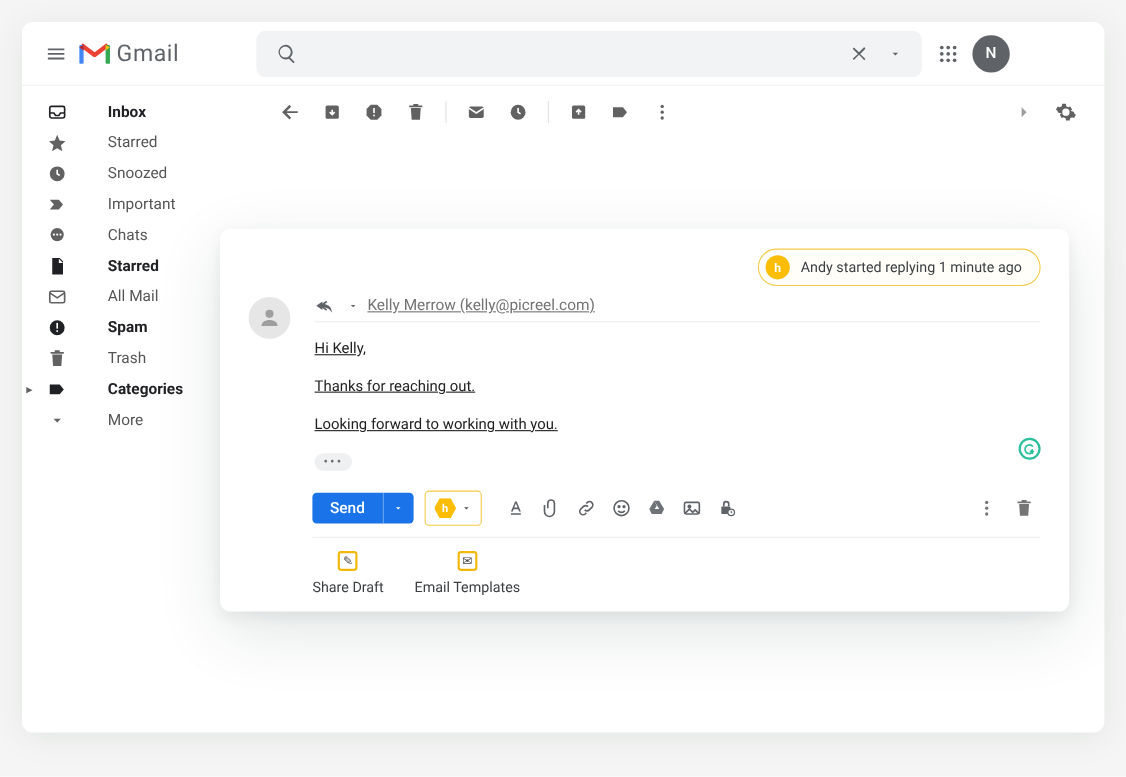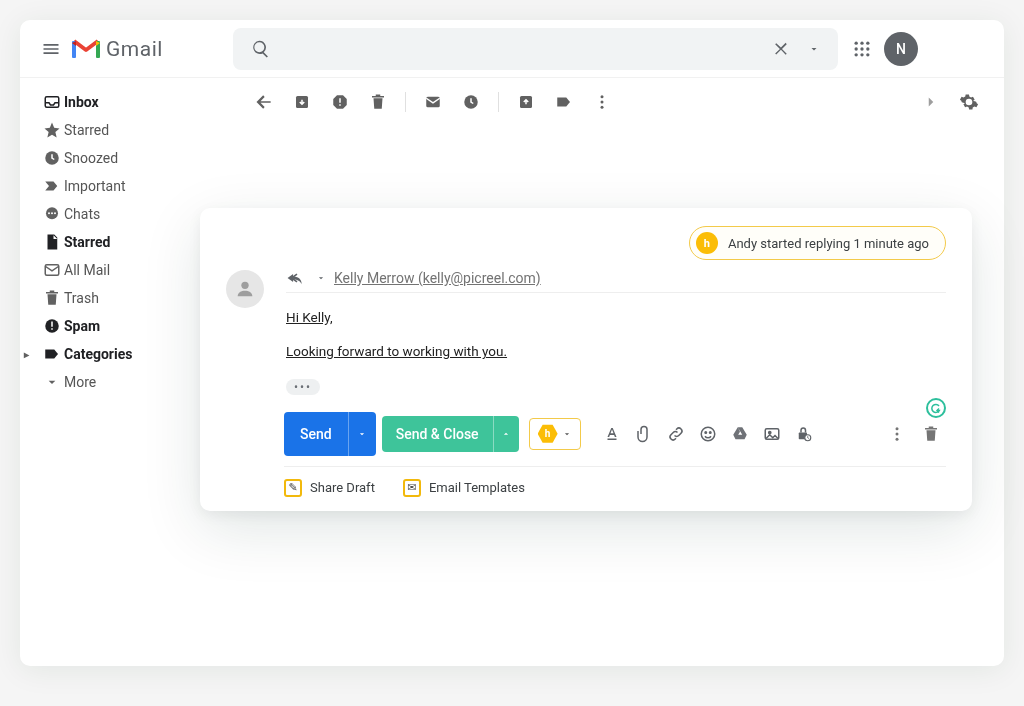--- a/index.html
+++ b/index.html
@@ -71,21 +71,21 @@
     font-size:14px;
     font-weight:500;
   }
   .compose-plus { position:relative; width:20px; height:20px; }
   .nav-list { list-style:none; }
   .nav-item {
     height: 28px;
     display:flex;
     align-items:center;
     padding-left: 22px;
-    gap: 2px;
+    gap: 36px;
     color:#555;
     cursor:pointer;
     border-radius: 0 14px 14px 0;
   }
   .nav-item .nicon { width:20px; display:flex; justify-content:center; color:#616161; }
   .nav-item.bold { font-weight:700; color:#202124; }
   .nav-item.bold .nicon { color:#202124; }
   .categories-row { position:relative; }
   .categories-row .expand-caret { position:absolute; left:4px; color:#616161; font-size:10px; }
 
@@ -168,21 +168,21 @@
   }
 
   .compose-actionbar {
     margin: 16px 26px 0 84px;
     display:flex;
     align-items:center;
     gap:6px;
   }
   .send-btn {
     display:flex; align-items:stretch; border-radius:4px; overflow:hidden;
-    background:#1a73e8; color:#fff; height:44px; cursor:pointer;
+    background:#1a73e8; color:#fff; height:28px; cursor:pointer;
   }
   .send-btn .lbl { padding:0 16px; display:flex; align-items:center; font-weight:500; }
   .send-btn .drop { width:28px; display:flex; align-items:center; justify-content:center; border-left:1px solid rgba(255,255,255,0.35); }
   .sendclose-btn {
     display:flex; align-items:stretch; border-radius:4px; overflow:hidden;
     background:#3ec49a; color:#fff; height:36px; cursor:pointer;
   }
   .sendclose-btn .lbl { padding:0 14px; display:flex; align-items:center; font-weight:500; }
   .sendclose-btn .drop { width:26px; display:flex; align-items:center; justify-content:center; border-left:1px solid rgba(255,255,255,0.4); }
 
@@ -202,21 +202,21 @@
   .trail-icons { display:flex; align-items:center; gap:4px; color:#757575; }
   .trail-icons .t { width:30px; height:30px; display:flex; align-items:center; justify-content:center; cursor:pointer; }
 
   .sharerow {
     margin: 10px 26px 0 84px;
     border-top:1px solid #eee;
     padding-top:12px;
     display:flex; gap:28px; align-items:center;
     font-size:13px; color:#3c4043;
   }
-  .sharerow .chip { display:flex; align-items:center; gap:8px; cursor:pointer; }
+  .sharerow .chip { display:flex; align-items:center; gap:8px; cursor:pointer;flex-direction:column; }
   .sq-icon { width:18px; height:18px; border:2px solid #f2b90c; border-radius:3px; display:flex; align-items:center; justify-content:center; color:#444; font-size:10px; }
   .sq-icon.mail::before { content:"✉"; font-size:11px; }
   .sq-icon.edit::before { content:"✎"; font-size:11px; }
 
   svg { display:block; }
 </style>
 </head>
 <body>
 
 <div class="app-shell">
@@ -337,37 +337,37 @@
         </li>
         <li class="nav-item">
           <span class="nicon">
             <svg width="18" height="18" viewBox="0 0 24 24" fill="none" stroke="currentColor" stroke-width="2">
                 <rect x="3" y="5" width="18" height="14" rx="2"></rect>
                 <path d="M3 7l9 6 9-6"></path>
               </svg>
           </span>
           <span>All Mail</span>
         </li>
-        <li class="nav-item">
-          <span class="nicon">
-            <svg width="18" height="18" viewBox="0 0 24 24" fill="currentColor">
-                <path d="M6 7h12l-1 14H7zM4 4h16v2H4zM9 2h6v2H9z"></path>
-              </svg>
-          </span>
-          <span>Trash</span>
-        </li>
         <li class="nav-item bold">
           <span class="nicon">
             <svg width="18" height="18" viewBox="0 0 24 24" fill="currentColor">
                 <circle cx="12" cy="12" r="9"></circle>
                 <rect x="11" y="6" width="2" height="7" fill="#fff"></rect>
                 <rect x="11" y="15" width="2" height="2" fill="#fff"></rect>
               </svg>
           </span>
           <span>Spam</span>
+        </li>
+        <li class="nav-item">
+          <span class="nicon">
+            <svg width="18" height="18" viewBox="0 0 24 24" fill="currentColor">
+                <path d="M6 7h12l-1 14H7zM4 4h16v2H4zM9 2h6v2H9z"></path>
+              </svg>
+          </span>
+          <span>Trash</span>
         </li>
         <li class="nav-item bold categories-row">
           <span class="expand-caret">▸</span>
           <span class="nicon">
             <svg width="18" height="18" viewBox="0 0 24 24" fill="currentColor">
                 <path d="M3 6h12l5 6-5 6H3z"></path>
               </svg>
           </span>
           <span>Categories</span>
         </li>
@@ -482,47 +482,40 @@
         <span>
           <svg width="10" height="10" viewBox="0 0 24 24" fill="#5f6368">
               <path d="M7 10l5 5 5-5z"></path>
             </svg>
         </span>
         <span class="recipient-name">Kelly Merrow (kelly@picreel.com)</span>
       </div>
 
       <div class="email-body-text">
         <p>Hi Kelly,</p>
+        <p>Thanks for reaching out.</p>
         <p>Looking forward to working with you.</p>
         <span class="trimmed">•••</span>
       </div>
     </div>
   </div>
 
   <div class="grammarly-badge">
     <svg width="12" height="12" viewBox="0 0 24 24" fill="none" stroke="#2dbf9c" stroke-width="3">
         <path d="M18 8a8 8 0 10.5 9H14"></path>
         <path d="M18 13l-4 4 4 4"></path>
       </svg>
   </div>
 
   <div class="compose-actionbar">
     <div class="send-btn">
       <span class="lbl">Send</span>
       <span class="drop">
         <svg width="10" height="10" viewBox="0 0 24 24" fill="#fff">
             <path d="M7 10l5 5 5-5z"></path>
-          </svg>
-      </span>
-    </div>
-    <div class="sendclose-btn">
-      <span class="lbl">Send &amp; Close</span>
-      <span class="drop">
-        <svg width="10" height="10" viewBox="0 0 24 24" fill="#fff">
-            <path d="M7 14l5-5 5 5z"></path>
           </svg>
       </span>
     </div>
 
     <div class="hiver-chip">
       <span class="hiver-hex">
         <span>h</span>
       </span>
       <svg width="10" height="10" viewBox="0 0 24 24" fill="#555">
           <path d="M7 10l5 5 5-5z"></path>

